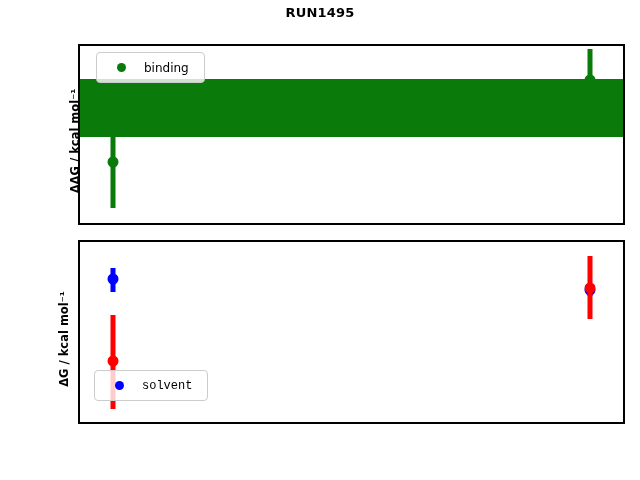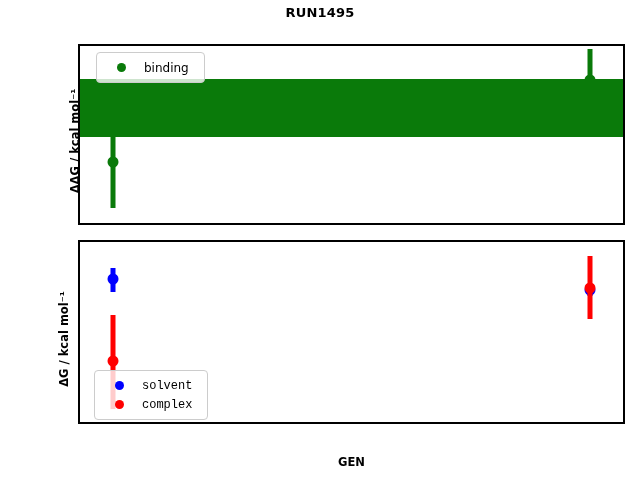--- a/index.html
+++ b/index.html
@@ -120,24 +120,17 @@
         <div class="marker" style="left: 509.658px; top: 46.2857px; background: rgb(255, 0, 0);"></div>
       </div>
 
     <div class="legend" id="legend-bottom" style="z-index: 5;">
       <div class="legend-row">
         <span class="legend-key">
           <span class="key-dot blue"></span>
         </span>
         <span class="legend-text">solvent</span>
       </div>
-      <div class="legend-row">
-        <span class="legend-key">
-          <span class="key-dot red"></span>
-        </span>
-        <span class="legend-text">complex</span>
-      </div>
     </div>
   </div>
 
-  <div class="xlabel">GEN</div>
 
 </div>
 
 </body></html>

